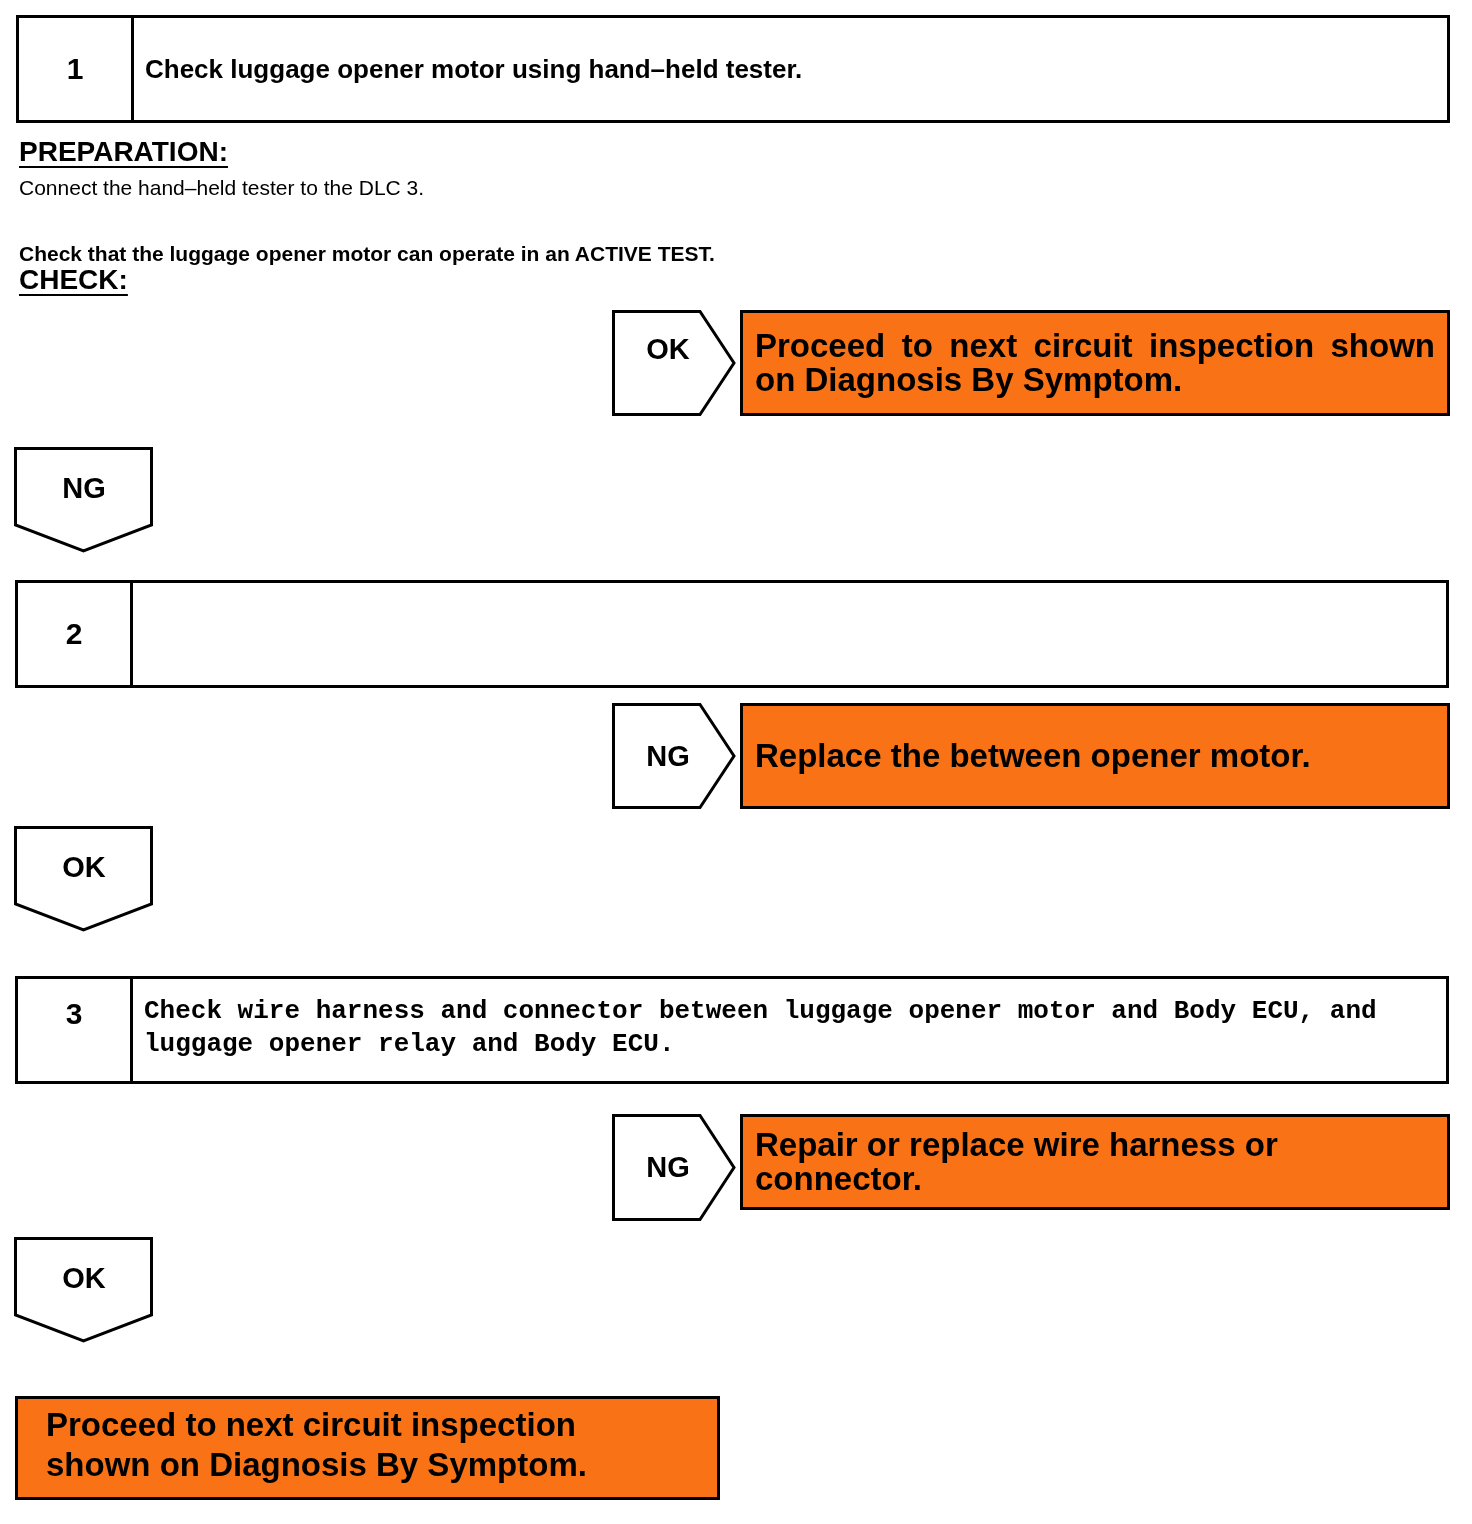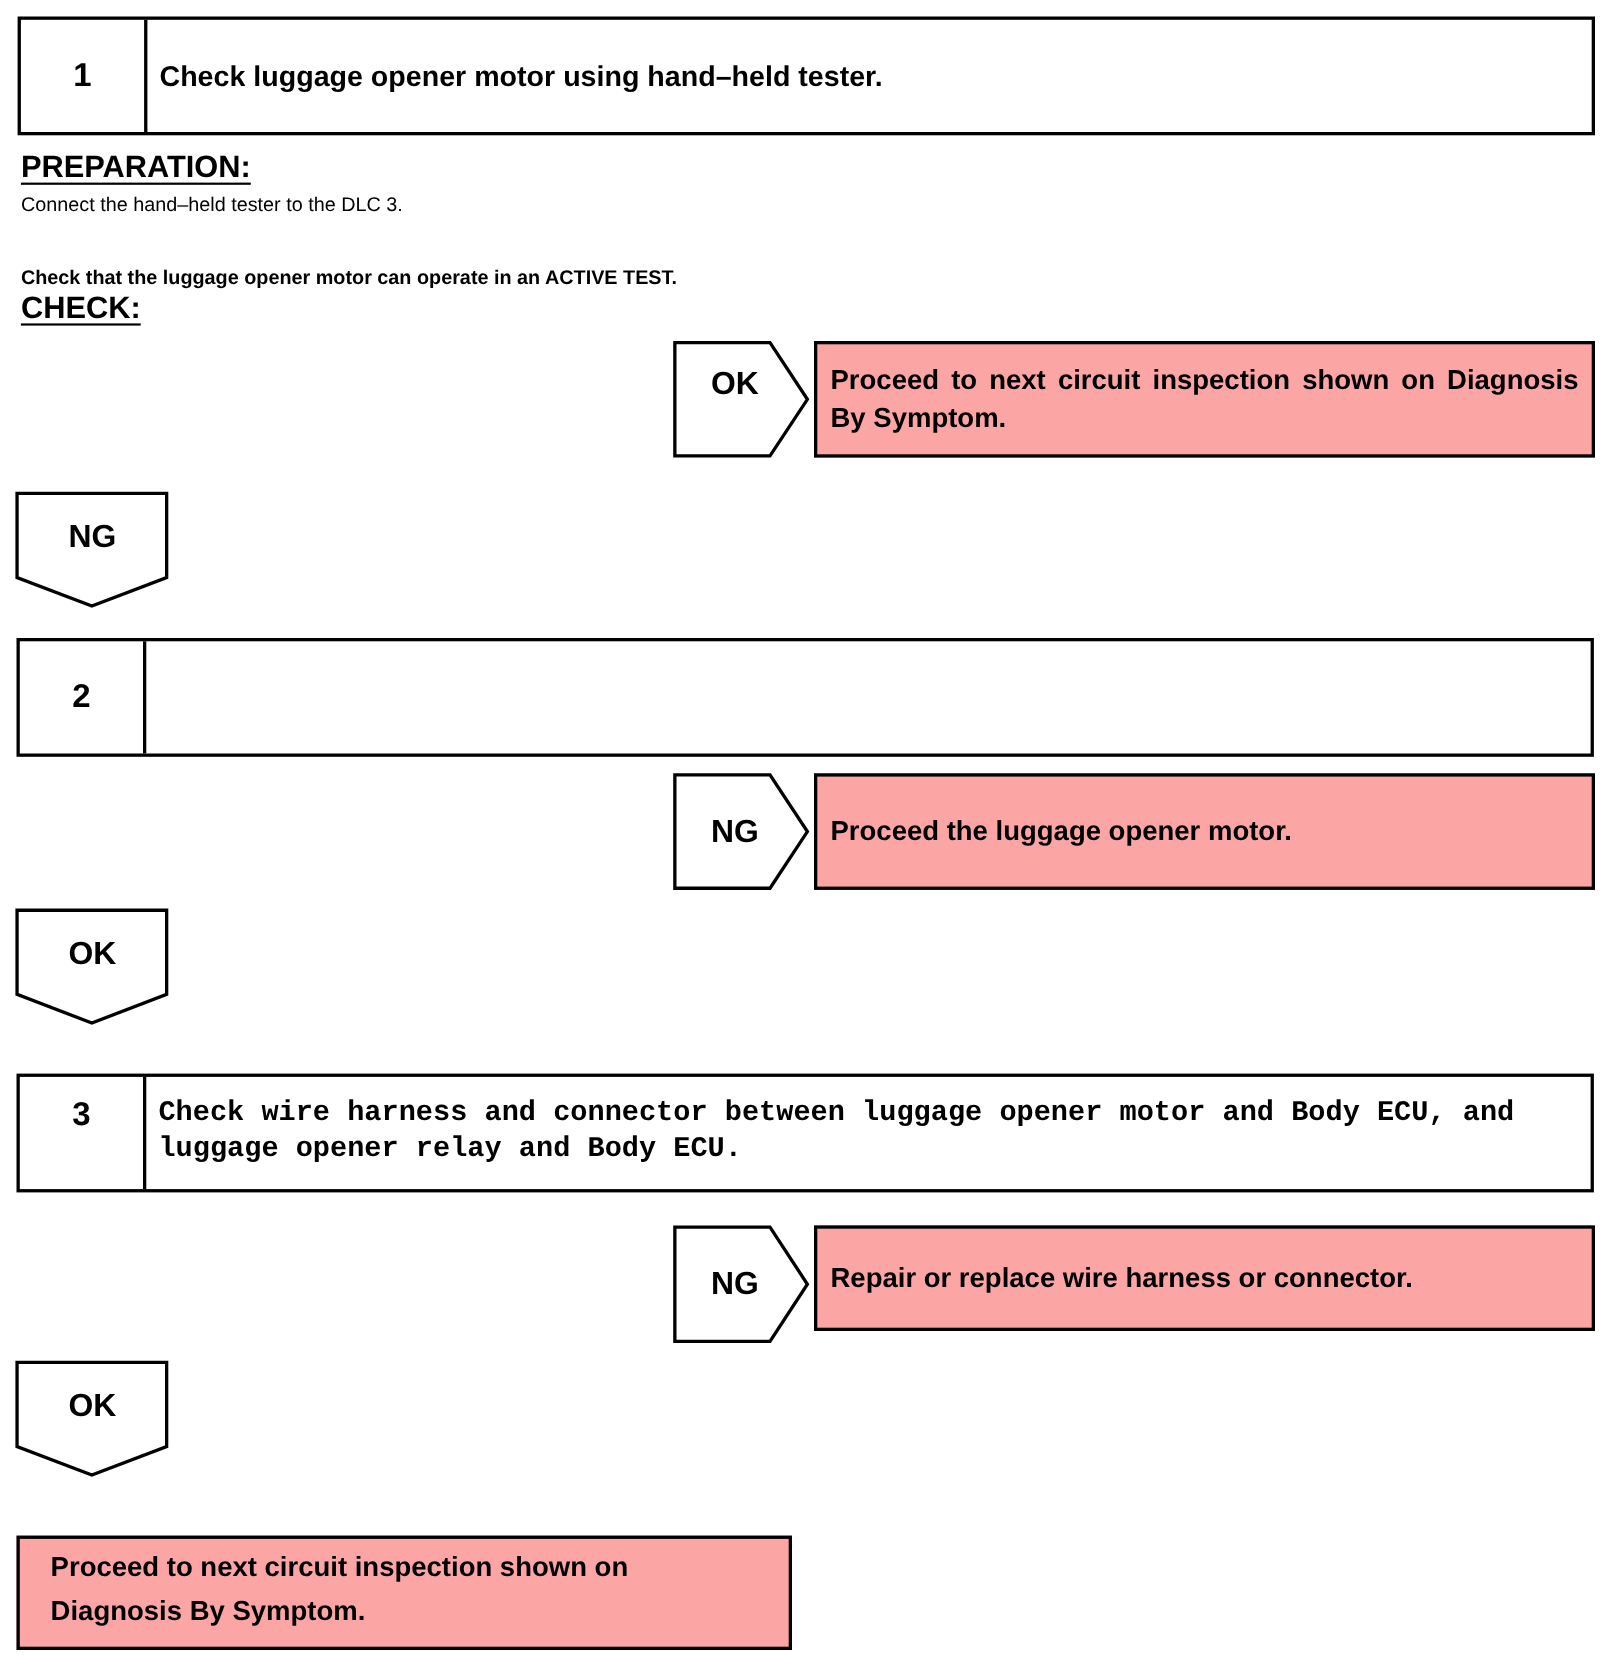--- a/index.html
+++ b/index.html
@@ -6,23 +6,23 @@
   body { width: 1472px; height: 1524px; position: relative; overflow: hidden;
          font-family: "Liberation Sans", sans-serif; color: #000; }
   .abs { position: absolute; box-sizing: border-box; }
   .stepbox { border: 3px solid #000; background: #fff; }
   .stepnum { position: absolute; left: 0; top: 0; bottom: 0; width: 112px; border-right: 3px solid #000;
              display: flex; align-items: center; justify-content: center; font-weight: bold; font-size: 30px; }
   .steptitle { position: absolute; left: 126px; right: 10px; top: 0; bottom: 0; display: flex; align-items: center;
                font-weight: bold; font-size: 26px; line-height: 33px; }
   .steptitle.top { align-items: flex-start; padding-top: 16px; font-family: Liberation Mono, monospace; }
   .label { font-weight: bold; font-size: 28px; text-decoration: underline; text-underline-offset: 5px; text-align: center; }
-  .body { font-size: 18px; }
-  .result { border: 3px solid #000; background: #fca5a5; display: flex; align-items: center; padding: 0 12px;
-            font-weight: bold; font-size: 25px; line-height: 34px; }
+  .body { font-size: 21px; }
+  .result { border: 3px solid #000; background: #f97316; display: flex; align-items: center; padding: 0 12px;
+            font-weight: bold; font-size: 33px; line-height: 34px; }
   .result.just { text-align: justify; text-align-last: left; }
   svg.arrow { position: absolute; overflow: visible; }
   .arrowtxt { position: absolute; font-weight: bold; font-size: 29px; display: flex; align-items: center; justify-content: center; }
 </style>
 </head>
 <body>
 
 <div class="abs stepbox" style="left:16px;top:15px;width:1434px;height:108px;">
   <div class="stepnum">1</div>
   <div class="steptitle">Check luggage opener motor using hand–held tester.</div>
@@ -45,21 +45,21 @@
 <div class="arrowtxt" style="left:14px;top:447px;width:140px;height:82px;">NG</div>
 
 <div class="abs stepbox" style="left:15px;top:580px;width:1434px;height:108px;">
   <div class="stepnum">2</div>
 </div>
 
 <svg class="arrow" style="left:612px;top:703px;" width="125" height="106">
   <polygon points="1.5,1.5 88,1.5 122,53 88,104.5 1.5,104.5" fill="#fff" stroke="#000" stroke-width="3"></polygon>
 </svg>
 <div class="arrowtxt" style="left:612px;top:703px;width:112px;height:106px;">NG</div>
-<div class="abs result" style="left:740px;top:703px;width:710px;height:106px;">Proceed the luggage opener motor.</div>
+<div class="abs result" style="left:740px;top:703px;width:710px;height:106px;">Replace the between opener motor.</div>
 
 <svg class="arrow" style="left:14px;top:826px;" width="140" height="106">
   <polygon points="1.5,1.5 137.5,1.5 137.5,78 69.5,104 1.5,78" fill="#fff" stroke="#000" stroke-width="3"></polygon>
 </svg>
 <div class="arrowtxt" style="left:14px;top:826px;width:140px;height:82px;">OK</div>
 
 <div class="abs stepbox" style="left:15px;top:976px;width:1434px;height:108px;">
   <div class="stepnum" style="align-items:flex-start;padding-top:18px;">3</div>
   <div class="steptitle top">Check wire harness and connector between luggage opener motor and Body ECU, and luggage opener relay and Body ECU.</div>
 </div>

